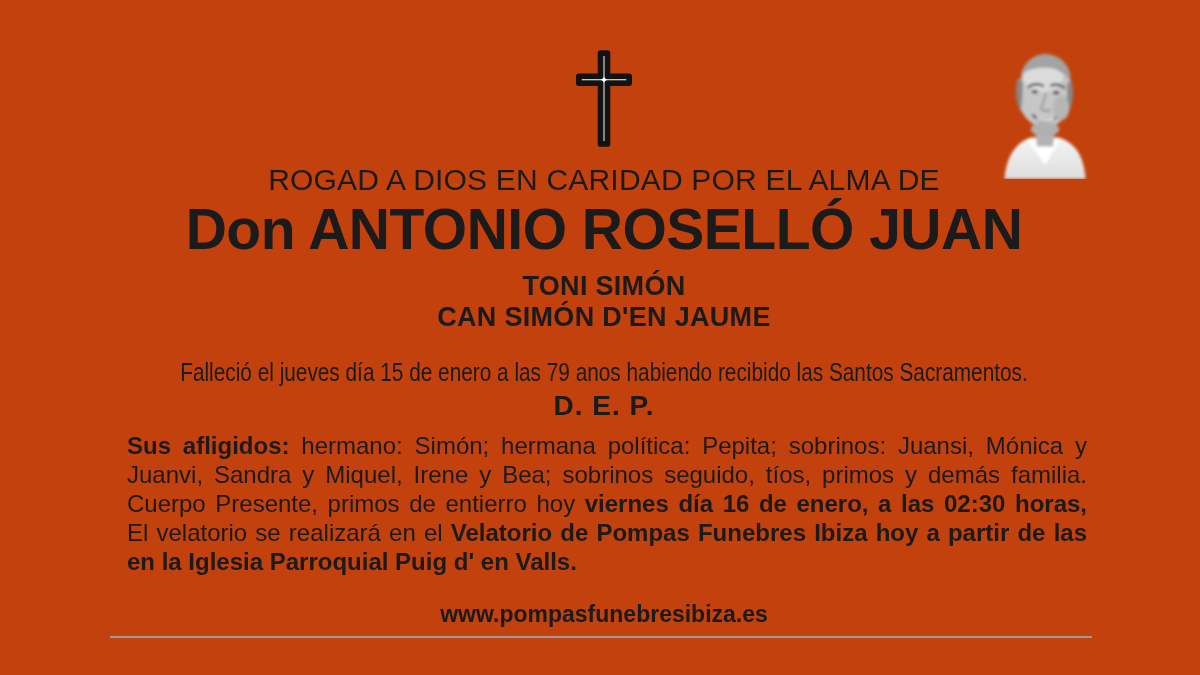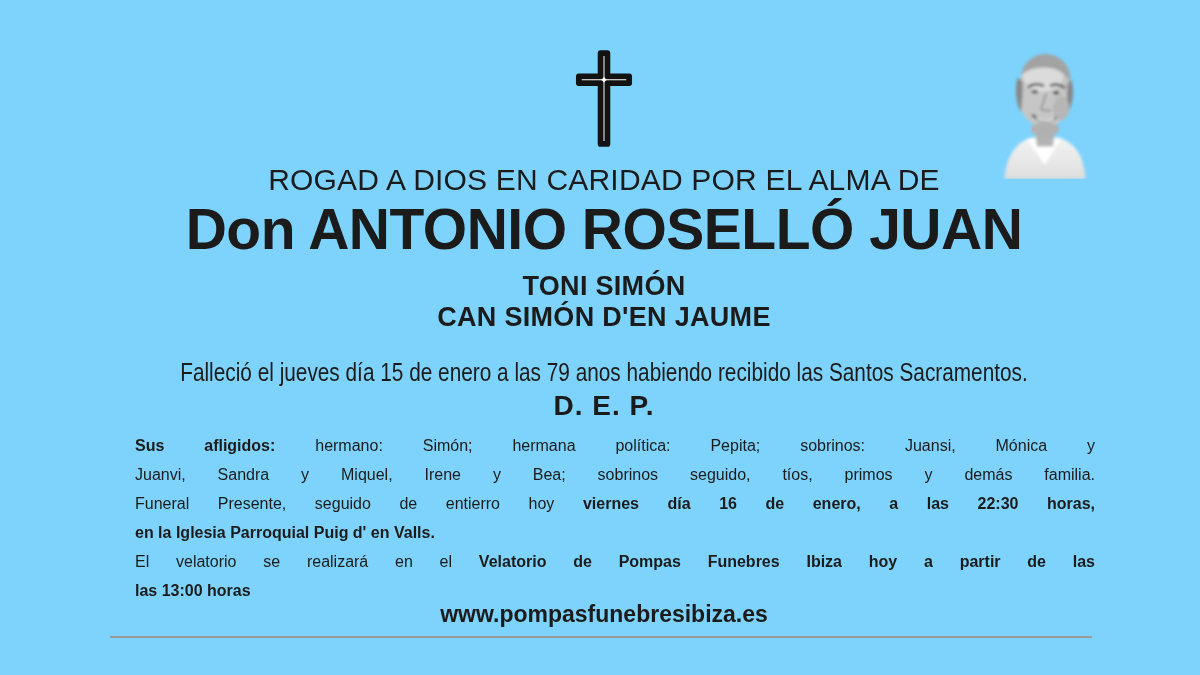--- a/index.html
+++ b/index.html
@@ -1,29 +1,29 @@
 <!DOCTYPE html>
 <html><head>
 <meta charset="utf-8">
 <style>
   html,body{margin:0;padding:0;background:#fff;}
-  .page{position:relative;width:1200px;height:675px;background:#7dd3fc;overflow:hidden;
+  .page{position:relative;width:1200px;height:675px;background:#c2410c;overflow:hidden;
         font-family:"Liberation Sans",sans-serif;color:#1b1b1b;}
   .centered{position:absolute;left:0;width:1208px;text-align:center;}
   .cross{position:absolute;left:575px;top:49px;width:58px;height:101px;}
   .cross svg{display:block;width:100%;height:100%;}
   .photo{position:absolute;left:996px;top:41px;width:98px;height:138px;}
   .photo svg{display:block;width:100%;height:100%;}
   .invocation{top:163px;font-size:30px;letter-spacing:.2px;}
   .name{top:196px;font-size:57px;font-weight:bold;letter-spacing:-.5px;}
   .alias{top:271px;font-size:27px;font-weight:bold;letter-spacing:.3px;}
   .house{top:302px;font-size:27px;font-weight:bold;letter-spacing:.3px;}
   .death{top:357px;font-size:26px;transform:scaleX(.8);transform-origin:50% 50%;white-space:nowrap;}
   .dep{top:390px;font-size:28px;font-weight:bold;letter-spacing:1px;}
-  .obituary{position:absolute;left:135px;top:431px;width:960px;font-size:16px;line-height:29px;}
+  .obituary{position:absolute;left:127px;top:431px;width:960px;font-size:24px;line-height:29px;}
   .line{height:29px;overflow:visible;}
   .jl{text-align:justify;text-align-last:justify;}
   .b{font-weight:bold;}
   .website{position:absolute;left:0;top:601px;width:1208px;text-align:center;font-size:23px;font-weight:bold;}
   .divider{position:absolute;left:110px;top:636px;width:982px;height:0;border-top:2px solid #9b9b9b;}
 </style>
 </head>
 <body>
 
 <div class="page">
@@ -80,30 +80,27 @@
   <div class="centered dep">D. E. P.</div>
 
   <div class="obituary">
     <div class="line jl">
       <span class="b">Sus afligidos:</span><span> hermano: Simón; hermana política: Pepita; sobrinos: Juansi, Mónica y</span>
     </div>
     <div class="line jl">
       <span>Juanvi, Sandra y Miquel, Irene y Bea; sobrinos seguido, tíos, primos y demás familia.</span>
     </div>
     <div class="line jl">
-      <span>Funeral Presente, seguido de entierro hoy </span><span class="b">viernes día 16 de enero, a las 22:30 horas,</span>
-    </div>
-    <div class="line">
-      <span class="b">en la Iglesia Parroquial Puig d' en Valls.</span>
+      <span>Cuerpo Presente, primos de entierro hoy </span><span class="b">viernes día 16 de enero, a las 02:30 horas,</span>
     </div>
     <div class="line jl">
       <span>El velatorio se realizará en el </span><span class="b">Velatorio de Pompas Funebres Ibiza hoy a partir de las</span>
     </div>
     <div class="line">
-      <span class="b">las 13:00 horas</span>
+      <span class="b">en la Iglesia Parroquial Puig d' en Valls.</span>
     </div>
   </div>
 
   <div class="website">www.pompasfunebresibiza.es</div>
 
   <div class="divider"></div>
 
 </div>
 
 </body></html>

